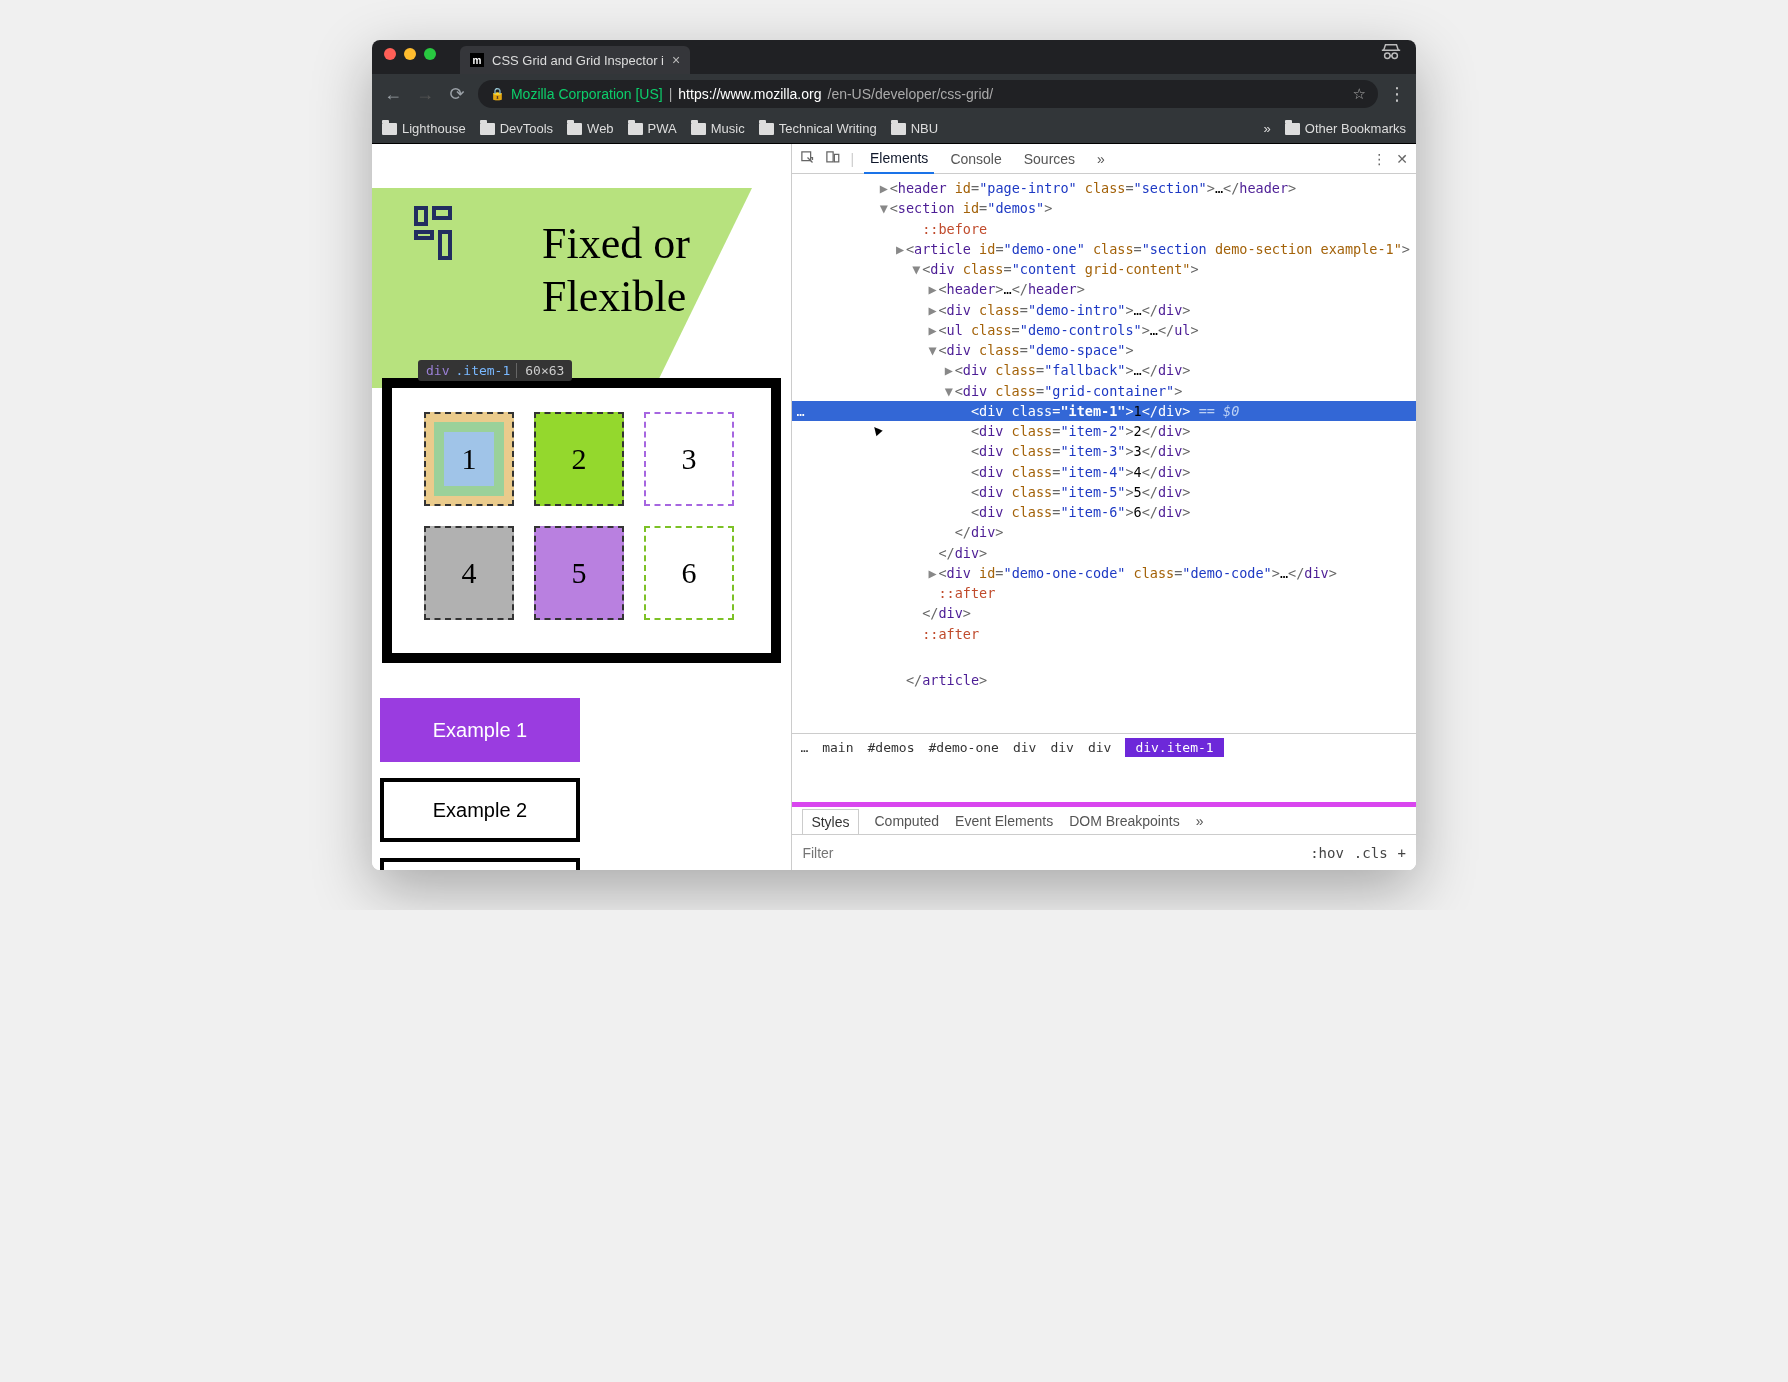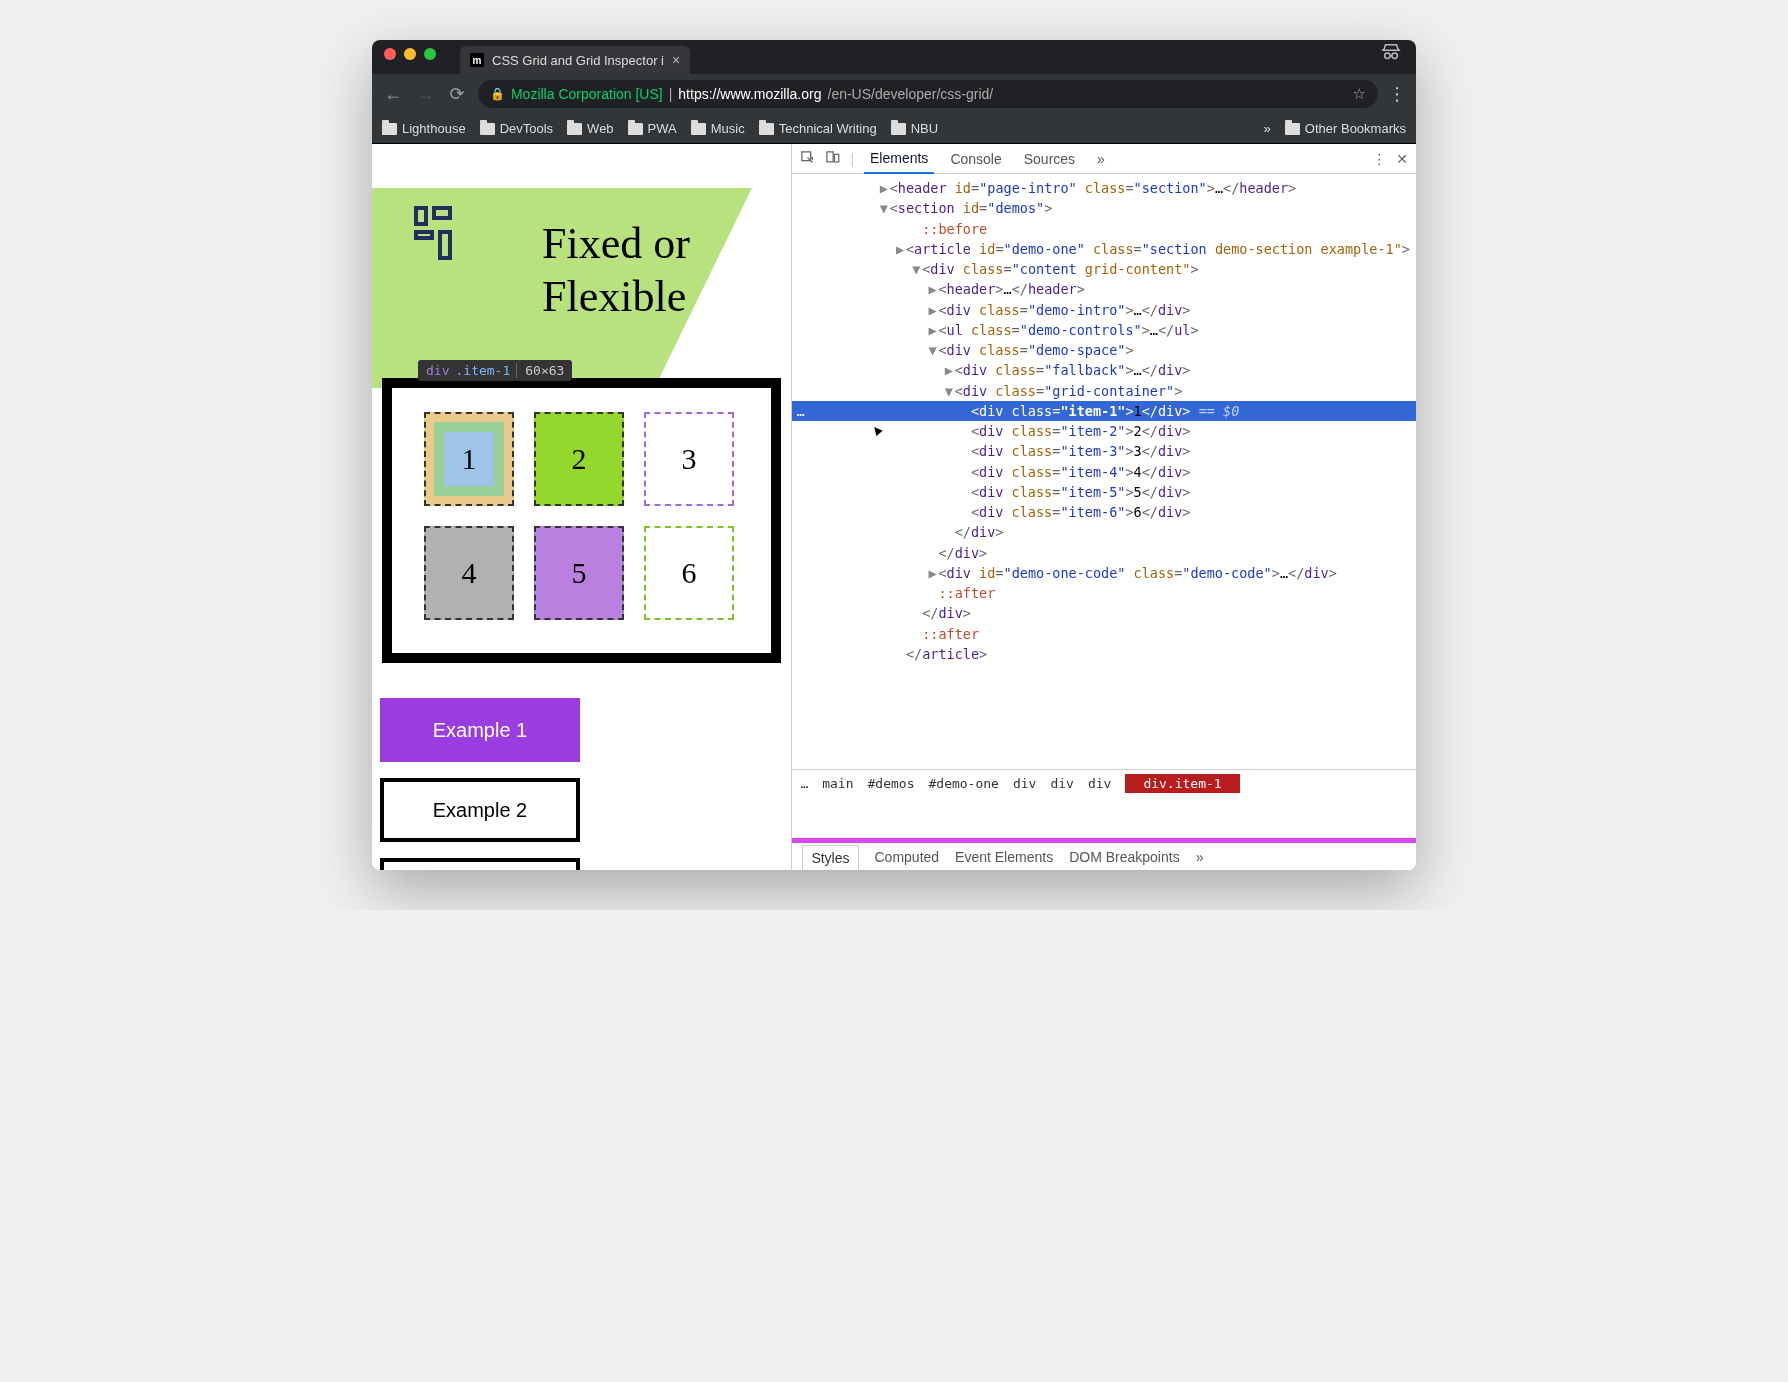--- a/index.html
+++ b/index.html
@@ -67,21 +67,21 @@
   .ln.sel{background:#3367d6;color:#fff;}
   .ln.sel .punc,.ln.sel .tg,.ln.sel .at,.ln.sel .val{color:#fff;}
   .ln.sel .val{font-weight:bold;}
   .ln.sel .hint{color:#bcd1f5;font-style:italic;}
   .tri{color:#888;display:inline-block;width:10px;}
   .tg{color:#4c1d95;} .at{color:#a36209;} .val{color:#1d39c4;} .punc{color:#666;}
   .txt{color:#000;} .pseudo{color:#c04b2c;}
   .ln .hint{color:#888;}
   .breadcrumb{height:28px;border-top:1px solid #ccc;display:flex;align-items:center;font-family:Menlo,monospace;font-size:13px;padding:0 8px;gap:14px;color:#333;}
   .bc-item{cursor:pointer;}
-  .bc-item.act{background:#b91c1c;color:#fff;padding:2px 18px;}
+  .bc-item.act{background:#6d28d9;color:#fff;padding:2px 10px;}
   .styles-tabs{height:32px;border-top:5px solid #d946ef;display:flex;align-items:center;gap:16px;padding:0 10px;font-size:14px;color:#555;margin-top:41px;}
   .styles-tabs .active{color:#333;background:#fff;border:1px solid #ccc;border-bottom:none;padding:4px 8px;margin-bottom:-1px;}
   .filter-row{height:36px;border-top:1px solid #ccc;display:flex;align-items:center;padding:0 10px;font-size:14px;color:#999;gap:10px;background:#fff;}
   .filter-row input{border:none;outline:none;font-size:14px;flex:1;}
   .filter-row .tools{margin-left:auto;color:#444;font-family:Menlo,monospace;display:flex;gap:10px;align-items:center;}
 </style>
 </head>
 <body>
 
 <div class="window">
@@ -257,21 +257,21 @@
           <div class="ln" style="position: relative;">                    <span class="tri"> </span><span class="punc">&lt;</span><span class="tg">div</span> <span class="at">class</span><span class="punc">=</span><span class="val">"item-3"</span><span class="punc">&gt;</span><span class="txt">3</span><span class="punc">&lt;/</span><span class="tg">div</span><span class="punc">&gt;</span></div>
           <div class="ln" style="position: relative;">                    <span class="tri"> </span><span class="punc">&lt;</span><span class="tg">div</span> <span class="at">class</span><span class="punc">=</span><span class="val">"item-4"</span><span class="punc">&gt;</span><span class="txt">4</span><span class="punc">&lt;/</span><span class="tg">div</span><span class="punc">&gt;</span></div>
           <div class="ln" style="position: relative;">                    <span class="tri"> </span><span class="punc">&lt;</span><span class="tg">div</span> <span class="at">class</span><span class="punc">=</span><span class="val">"item-5"</span><span class="punc">&gt;</span><span class="txt">5</span><span class="punc">&lt;/</span><span class="tg">div</span><span class="punc">&gt;</span></div>
           <div class="ln" style="position: relative;">                    <span class="tri"> </span><span class="punc">&lt;</span><span class="tg">div</span> <span class="at">class</span><span class="punc">=</span><span class="val">"item-6"</span><span class="punc">&gt;</span><span class="txt">6</span><span class="punc">&lt;/</span><span class="tg">div</span><span class="punc">&gt;</span></div>
           <div class="ln" style="position: relative;">                  <span class="tri"> </span><span class="punc">&lt;/</span><span class="tg">div</span><span class="punc">&gt;</span></div>
           <div class="ln" style="position: relative;">                <span class="tri"> </span><span class="punc">&lt;/</span><span class="tg">div</span><span class="punc">&gt;</span></div>
           <div class="ln" style="position: relative;">                <span class="tri">▶</span><span class="punc">&lt;</span><span class="tg">div</span> <span class="at">id</span><span class="punc">=</span><span class="val">"demo-one-code"</span> <span class="at">class</span><span class="punc">=</span><span class="val">"demo-code"</span><span class="punc">&gt;</span><span class="txt">…</span><span class="punc">&lt;/</span><span class="tg">div</span><span class="punc">&gt;</span></div>
           <div class="ln" style="position: relative;">                <span class="tri"> </span><span class="pseudo">::after</span></div>
           <div class="ln" style="position: relative;">              <span class="tri"> </span><span class="punc">&lt;/</span><span class="tg">div</span><span class="punc">&gt;</span></div>
           <div class="ln" style="position: relative;">              <span class="tri"> </span><span class="pseudo">::after</span></div>
-          <div class="ln" style="position: relative;">            <span class="tri"> </span><span class="punc">&lt;/</span><span class="tg">article</span><span class="punc">&gt;</span></div>
+          <div class="ln" style="position: relative; margin-top: 26px;">            <span class="tri"> </span><span class="punc">&lt;/</span><span class="tg">article</span><span class="punc">&gt;</span></div>
         </div>
 
       <div class="breadcrumb" id="bc">
           <span class="bc-item">…</span>
           <span class="bc-item">main</span>
           <span class="bc-item">#demos</span>
           <span class="bc-item">#demo-one</span>
           <span class="bc-item">div</span>
           <span class="bc-item">div</span>
           <span class="bc-item">div</span>
@@ -279,15 +279,23 @@
         </div>
 
       <div class="styles-tabs">
         <span class="active">Styles</span>
         <span>Computed</span>
         <span>Event Elements</span>
         <span>DOM Breakpoints</span>
         <span>»</span>
       </div>
 
+      <div class="filter-row">
+        <input placeholder="Filter" style="">
+        <div class="tools">
+          <span>:hov</span>
+          <span>.cls</span>
+          <span>+</span>
+        </div>
+      </div>
     </div>
   </div>
 </div>
 
 </body></html>

